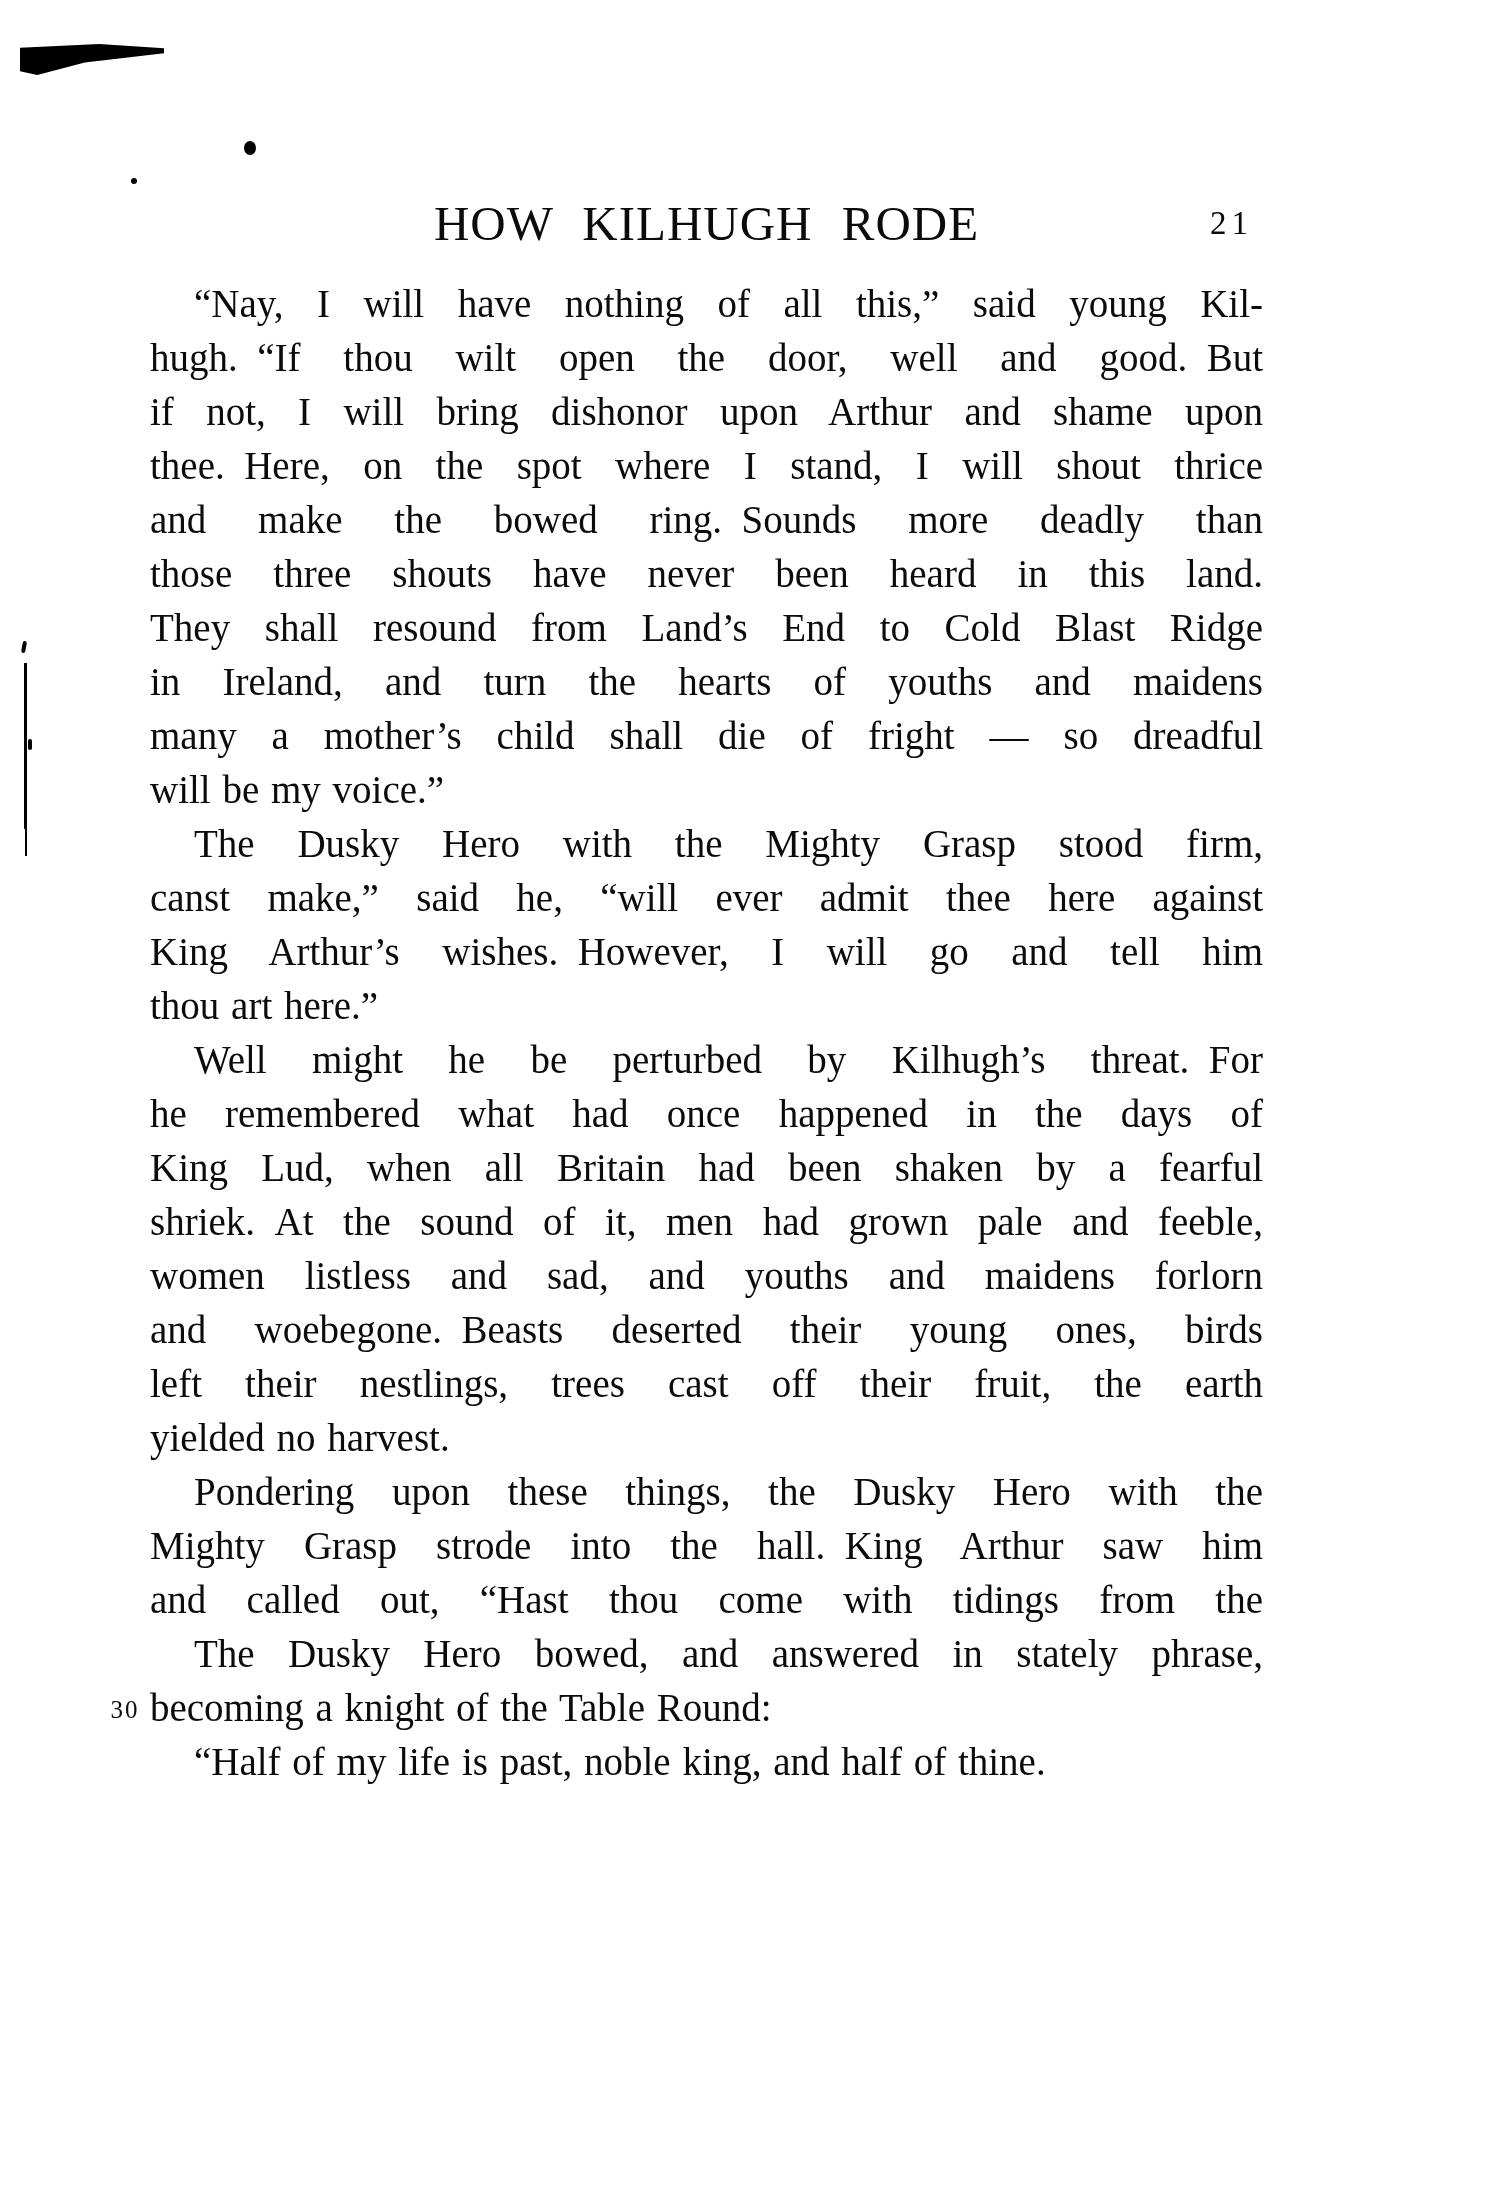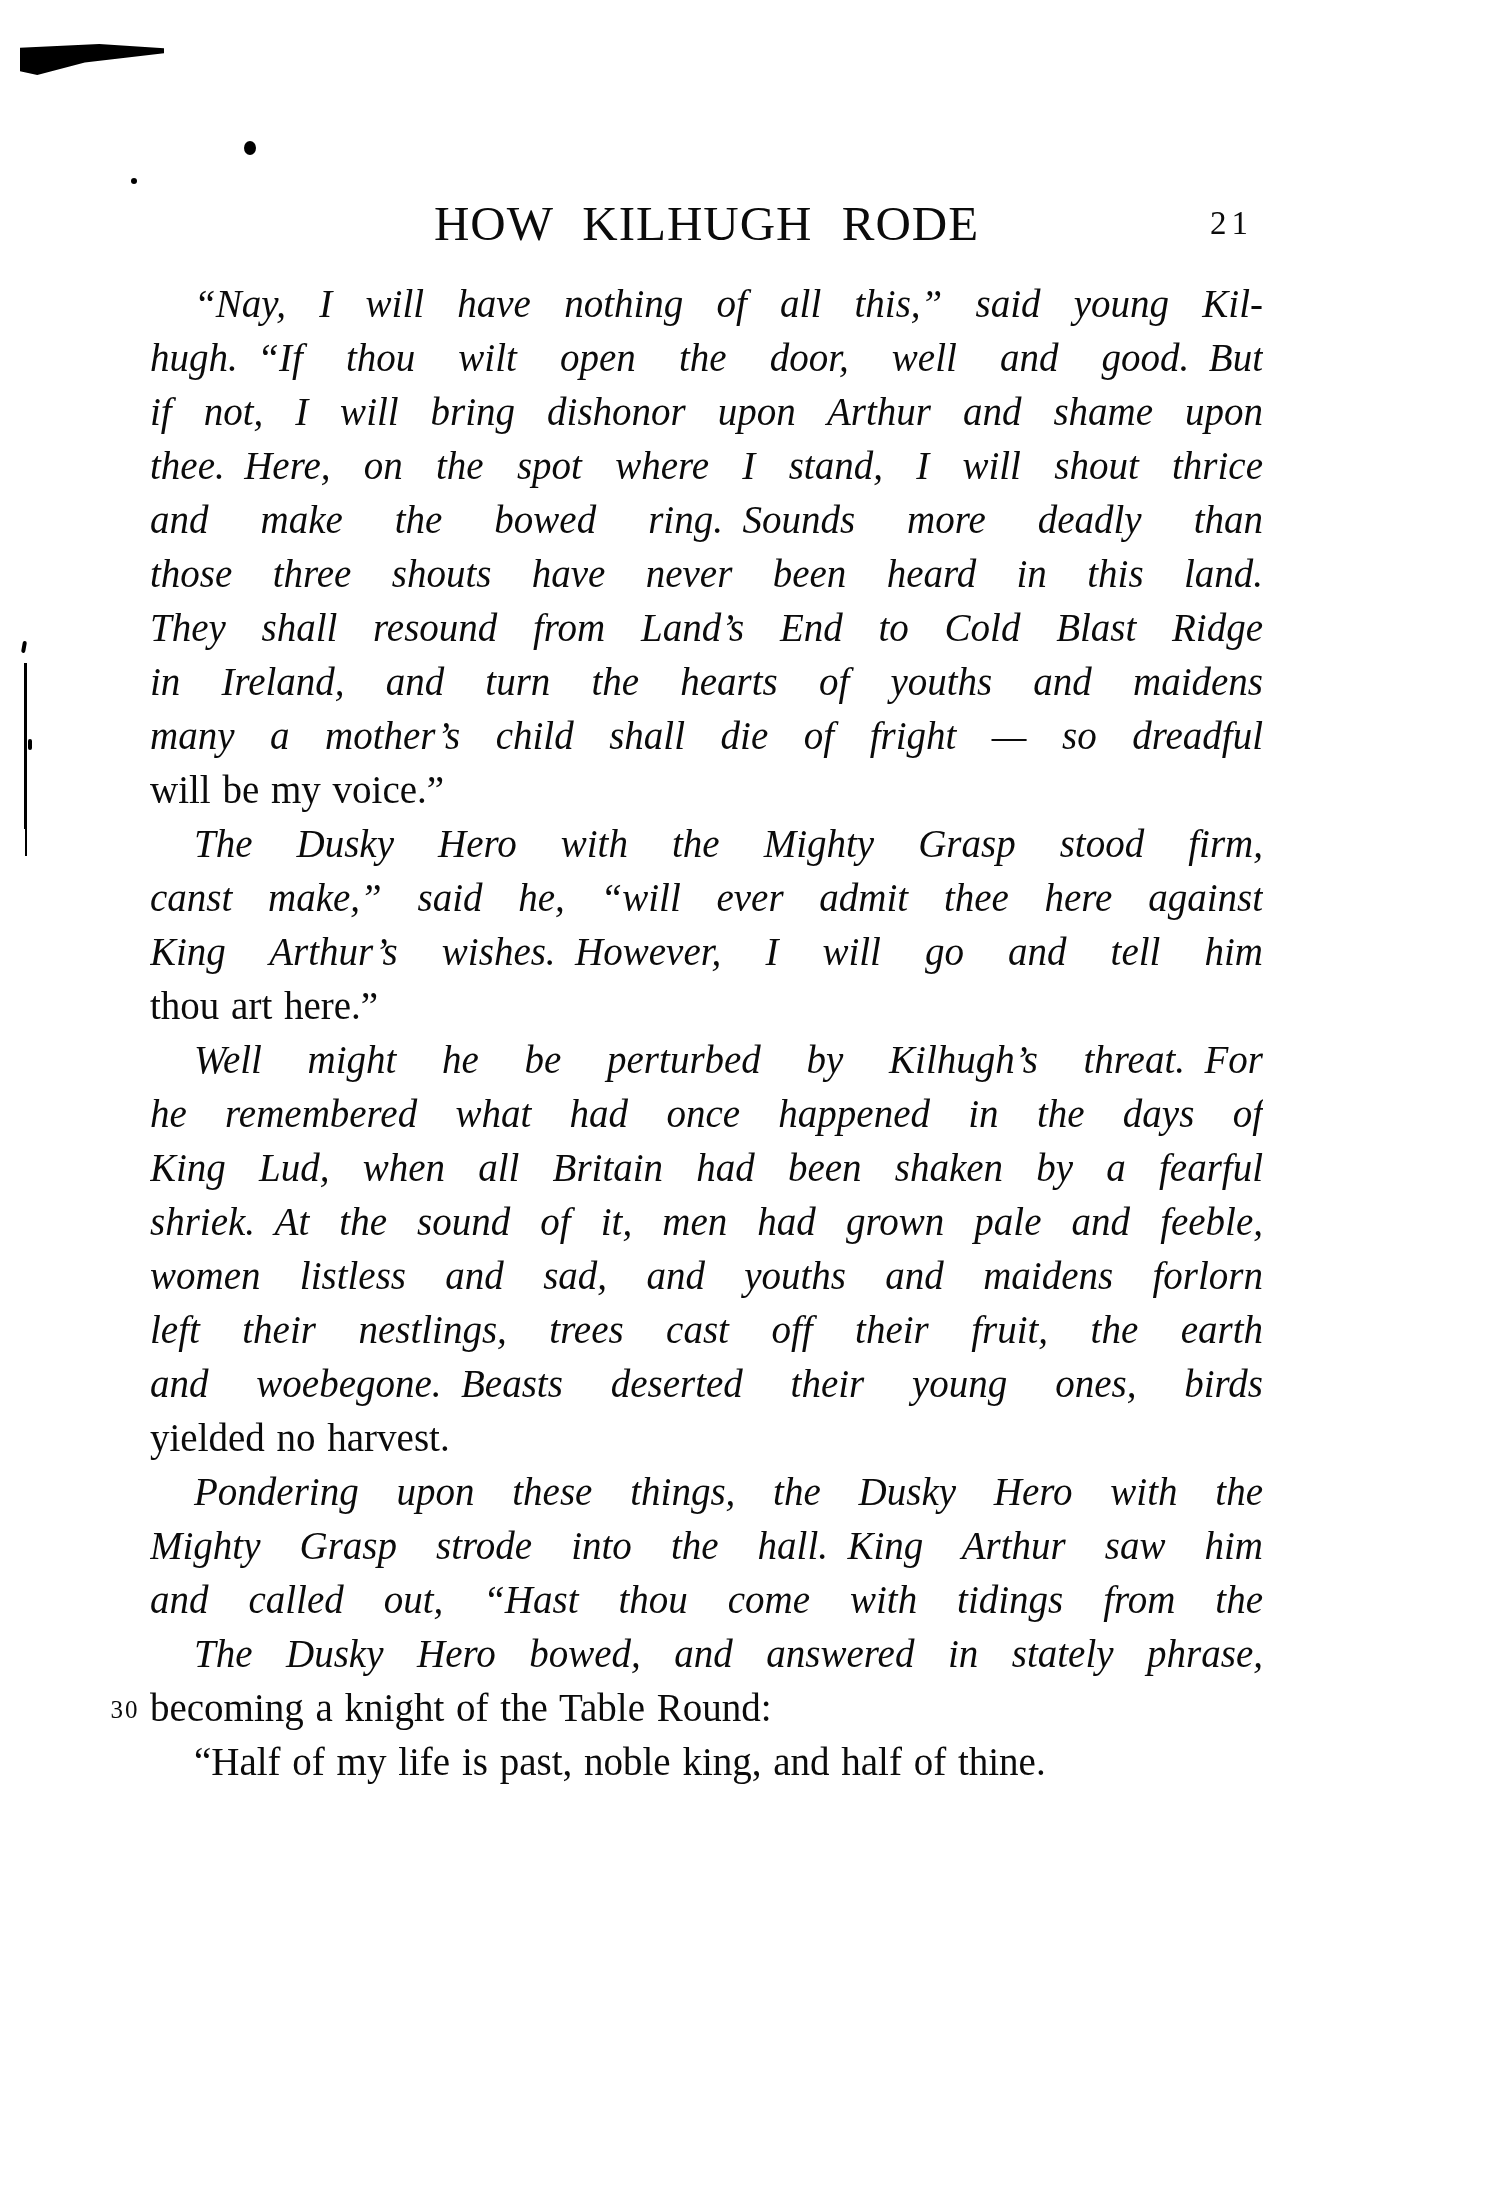--- a/index.html
+++ b/index.html
@@ -41,21 +41,21 @@
     position: absolute; right: 10px; top: 8px;
     font-size: 33px; line-height: 1; letter-spacing: 5px; text-align: right;
   }
 
   
   #text-block {
     position: absolute; left: 150px; top: 277px; width: 1113px;
     font-size: 39px; line-height: 54px; word-spacing: 2px;
   }
   .line { position: relative; height: 54px; }
-  .line.j { text-align: justify; text-justify: inter-word; overflow: hidden; font-style: italic; }
+  .line.j { text-align: justify; text-justify: inter-word; overflow: hidden; }
   .line.j::after { content: ""; display: inline-block; width: 100%; height: 0; }
   .line.ind { text-indent: 44px; }
   .line.gap { }
   .lnum {
     position: absolute; left: -46px; top: 16px; width: 42px;
     text-align: center; text-indent: 0;
     font-size: 25px; line-height: 1; letter-spacing: 2px;
   }
 </style>
 </head>
@@ -87,22 +87,22 @@
     <div class="line">will be my voice.”</div>
     <div class="line j ind">The Dusky Hero with the Mighty Grasp stood firm,</div>
     <div class="line j">canst make,” said he, “will ever admit thee here against</div>
     <div class="line j">King Arthur’s wishes. However, I will go and tell him</div>
     <div class="line">thou art here.”</div>
     <div class="line j ind">Well might he be perturbed by Kilhugh’s threat. For</div>
     <div class="line j">he remembered what had once happened in the days of</div>
     <div class="line j">King Lud, when all Britain had been shaken by a fearful</div>
     <div class="line j">shriek. At the sound of it, men had grown pale and feeble,</div>
     <div class="line j">women listless and sad, and youths and maidens forlorn</div>
+    <div class="line j">and woebegone. Beasts deserted their young ones, birds</div>
     <div class="line j">left their nestlings, trees cast off their fruit, the earth</div>
-    <div class="line j">and woebegone. Beasts deserted their young ones, birds</div>
     <div class="line">yielded no harvest.</div>
     <div class="line j ind gap">Pondering upon these things, the Dusky Hero with the</div>
     <div class="line j">Mighty Grasp strode into the hall. King Arthur saw him</div>
     <div class="line j">and called out, “Hast thou come with tidings from the</div>
     <div class="line j ind">The Dusky Hero bowed, and answered in stately phrase,</div>
     <div class="line"><span class="lnum">30</span>becoming a knight of the Table Round:</div>
     <div class="line ind">“Half of my life is past, noble king, and half of thine.</div>
   </div>
 
 </body></html>

